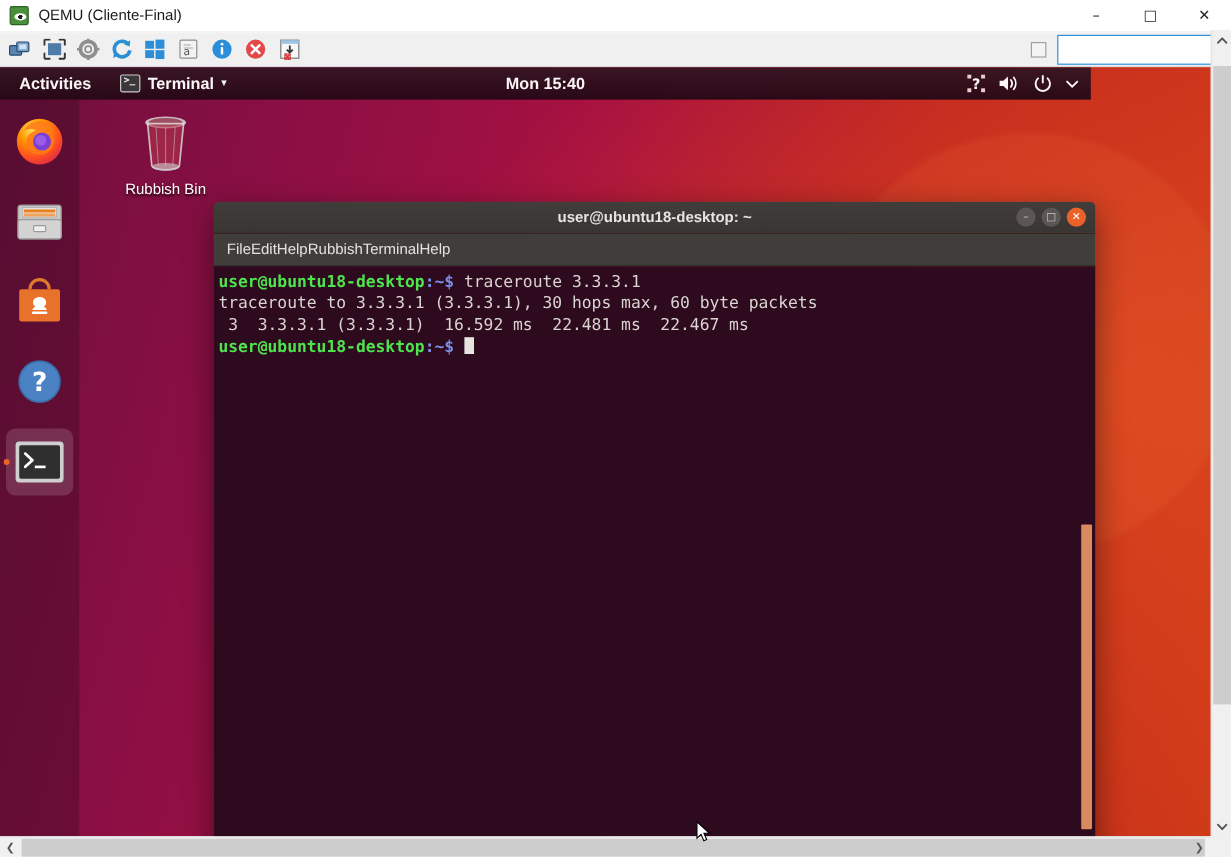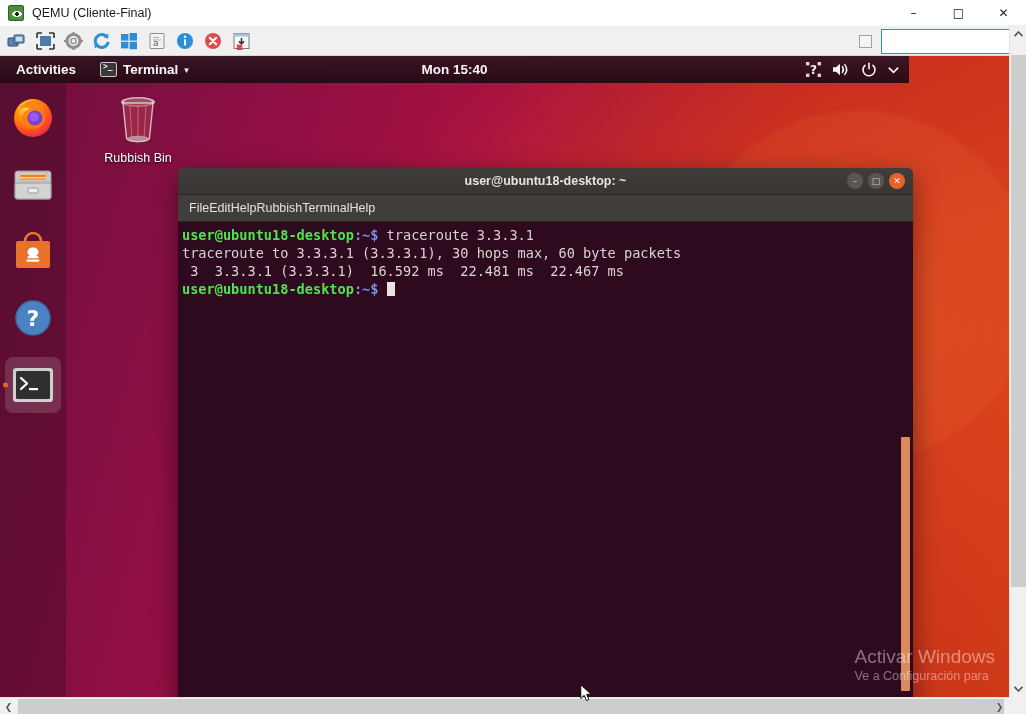--- a/index.html
+++ b/index.html
@@ -447,24 +447,20 @@
       </div>
       <div class="term-body">
         <div class="term-text"><span class="grn">user@ubuntu18-desktop</span><span class="blu">:~$</span><span> traceroute 3.3.3.1</span></div>
         <div class="term-text">traceroute to 3.3.3.1 (3.3.3.1), 30 hops max, 60 byte packets</div>
         <div class="term-text"> 3  3.3.3.1 (3.3.3.1)  16.592 ms  22.481 ms  22.467 ms</div>
         <div class="term-text"><span class="grn">user@ubuntu18-desktop</span><span class="blu">:~$</span><span> </span><span class="cursor"></span></div>
         <div class="term-scroll"></div>
       </div>
     </div>
 
-    <div class="watermark">
-      <div class="l1">Activar Windows</div>
-      <div class="l2">Ve a Configuración para</div>
-    </div>
   </div>
 
   <div class="vscroll">
     <div class="arrow up">
       <svg width="9" height="6" viewBox="0 0 9 6">
           <path d="M0.5 5.2L4.5 1 8.5 5.2" stroke="#555" stroke-width="1.6" fill="none"></path>
         </svg>
     </div>
     <div class="thumb"></div>
     <div class="arrow down">

